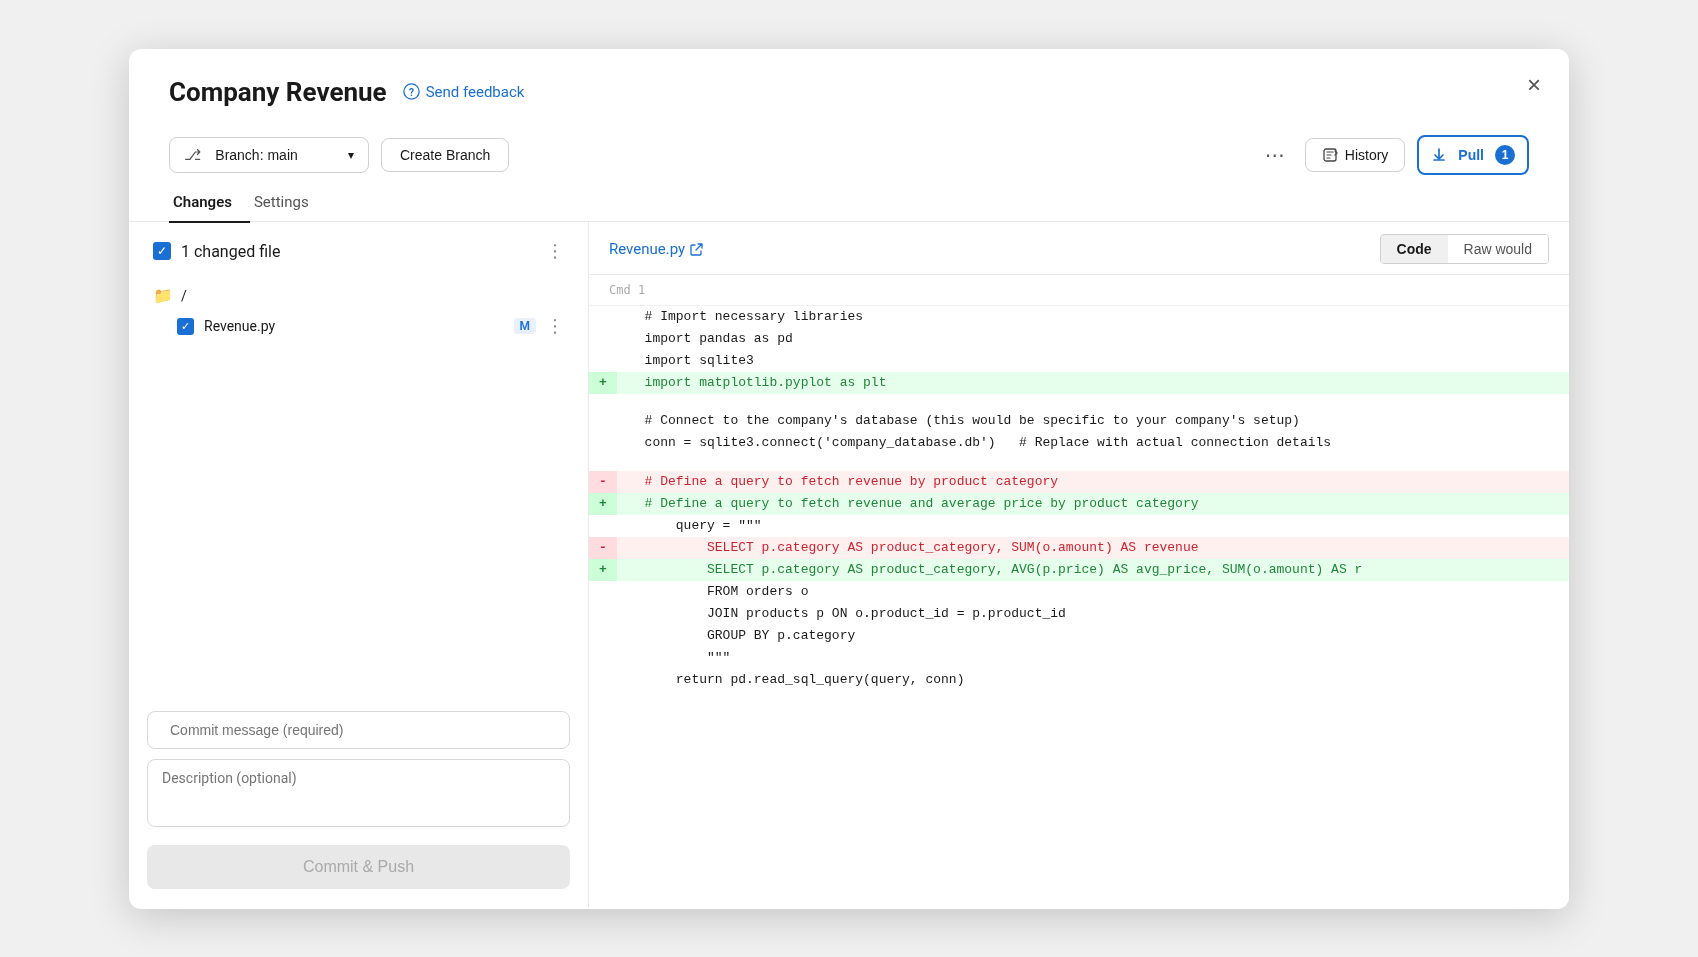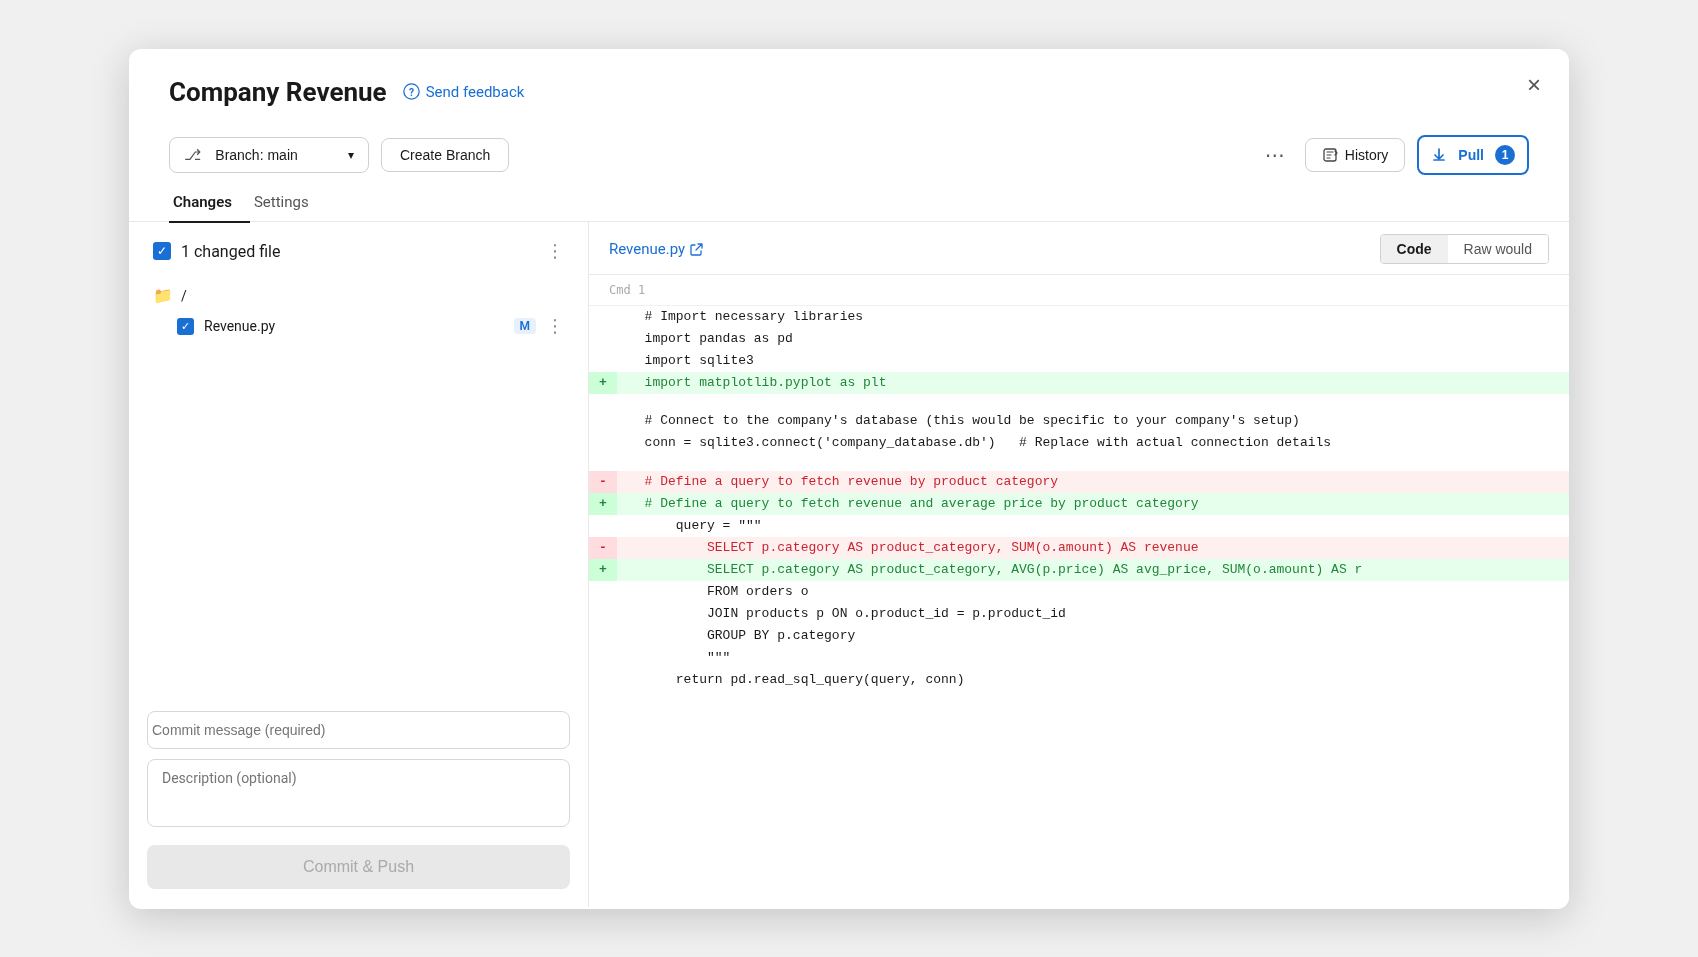--- a/index.html
+++ b/index.html
@@ -232,21 +232,21 @@
       font-weight: 600;
     }
     .commit-area {
       margin-top: auto;
       padding: 14px 0 18px 0;
     }
     .commit-input {
       width: 100%;
       border: 1.5px solid #d8d8d8;
       border-radius: 8px;
-      padding: 10px 4px;
+      padding: 10px 22px;
       font-size: 14px;
       color: #999;
       margin-bottom: 10px;
       outline: none;
       background: #fff;
     }
     .desc-input {
       width: 100%;
       border: 1.5px solid #d8d8d8;
       border-radius: 8px;

